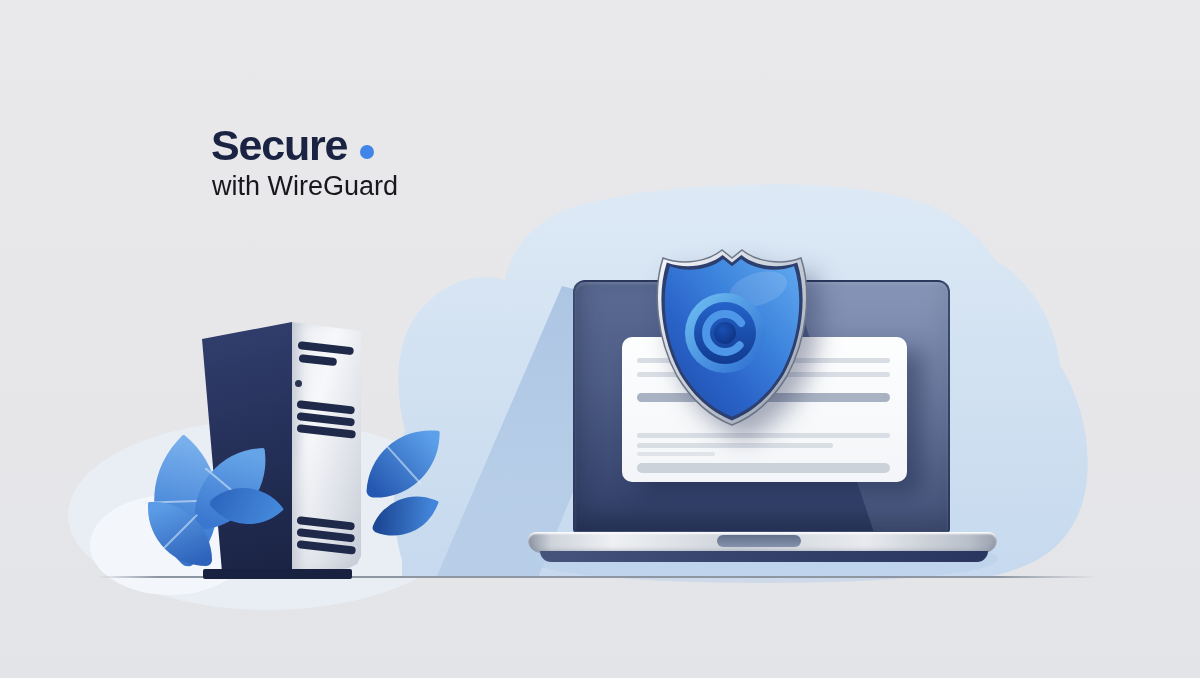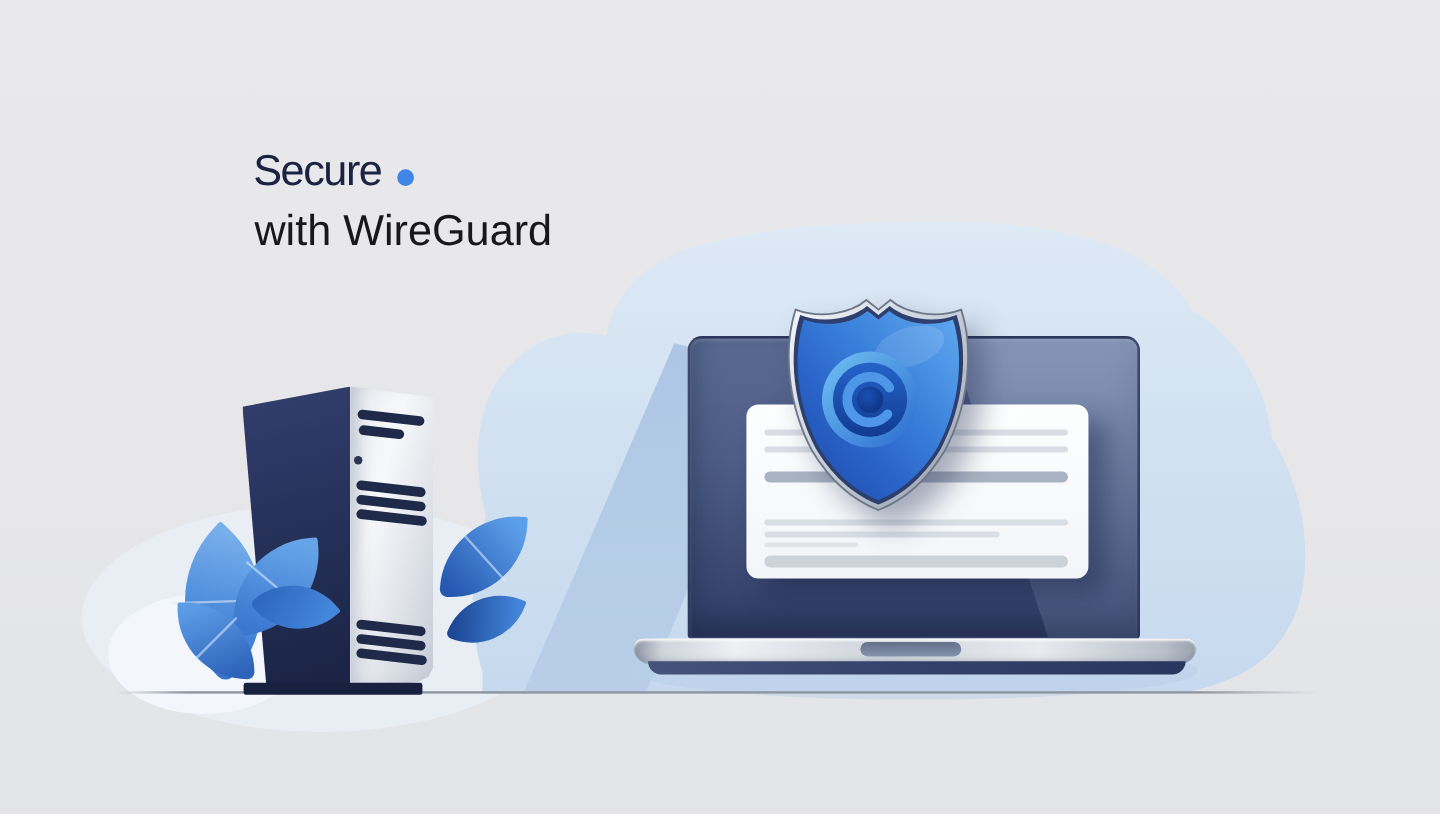--- a/index.html
+++ b/index.html
@@ -87,31 +87,31 @@
 
   
   .shield-svg{
     left:650px;top:245px;width:164px;height:186px;
     filter:drop-shadow(12px 14px 12px rgba(28,40,78,.38));
   }
 
   
   .title-row{
     left:211px;top:121px;display:flex;align-items:center;white-space:nowrap;
-    font-size:36px;font-weight:normal;letter-spacing:-1.2px;
+    font-size:43px;font-weight:bold;letter-spacing:-1.2px;
     color:var(--title-color,#1b2342);
   }
   .dot-sep{
     position:static;width:14px;height:14px;border-radius:50%;
     background:var(--accent-blue,#4285e8);
     margin:12px 7px 0 13px;flex:none;
   }
   .title-part{position:static;}
   .subtitle{
-    left:212px;top:171px;font-size:36px;font-weight:normal;
+    left:212px;top:171px;font-size:27px;font-weight:normal;
     color:var(--subtitle-color,#17171d);letter-spacing:0;white-space:nowrap;
   }
 </style>
 </head>
 <body>
 
 <div class="stage">
 
   <svg class="bg-svg" viewBox="0 0 1200 678" xmlns="http://www.w3.org/2000/svg">
     <defs>

